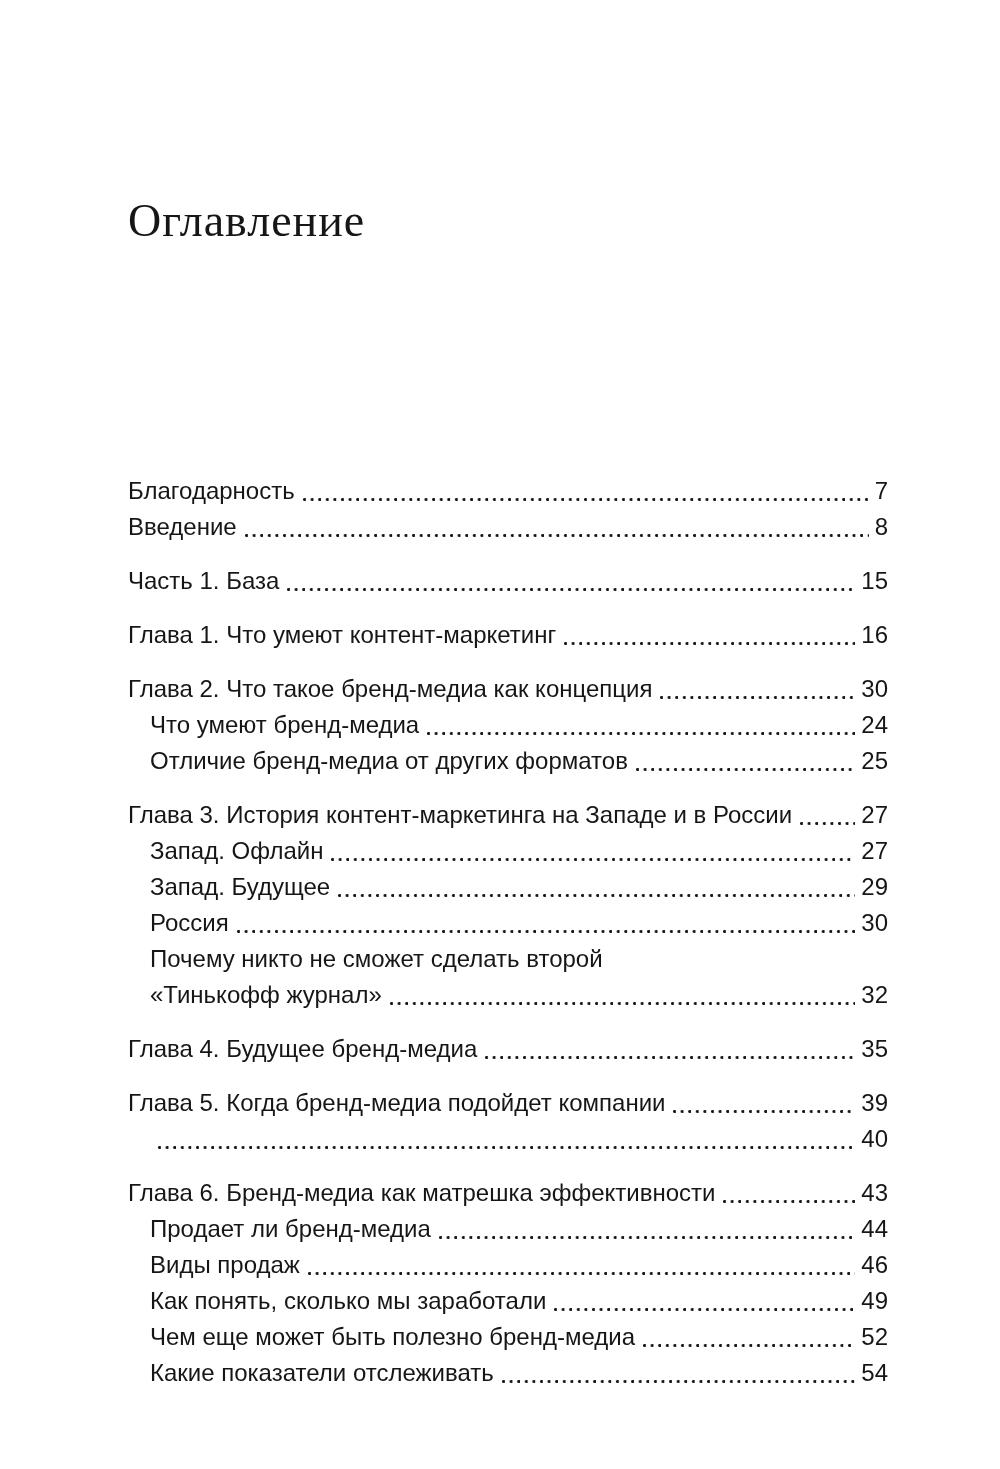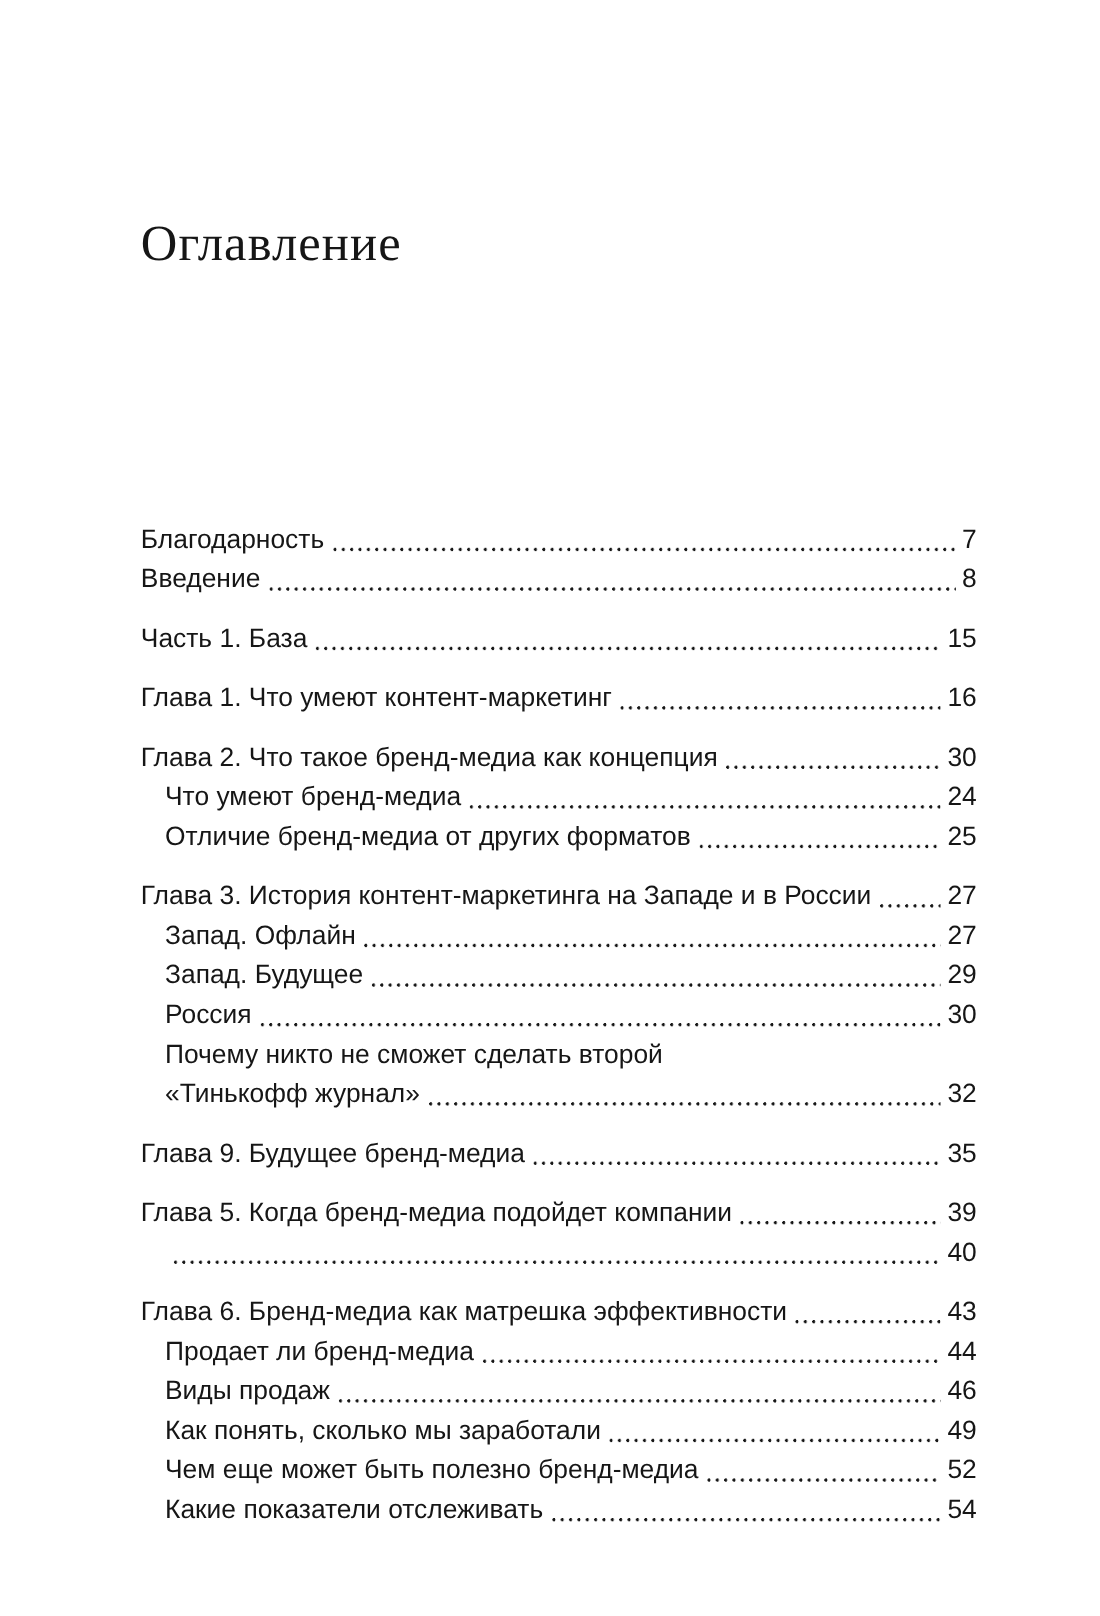--- a/index.html
+++ b/index.html
@@ -147,21 +147,21 @@
           <div class="toc-row">
             <span class="toc-text"><span class="toc-label">«Тинькофф журнал»</span></span>
             <span class="leader"></span>
             <span class="pagenum">32</span>
           </div>
         </div>
       </div>
       <div class="toc-group">
         <div class="toc-entry">
           <div class="toc-row">
-            <span class="toc-text"><span class="toc-prefix">Глава 9.</span>&nbsp;<span class="toc-label">Будущее бренд-медиа</span></span>
+            <span class="toc-text"><span class="toc-prefix">Глава 4.</span>&nbsp;<span class="toc-label">Будущее бренд-медиа</span></span>
             <span class="leader"></span>
             <span class="pagenum">35</span>
           </div>
         </div>
       </div>
       <div class="toc-group">
         <div class="toc-entry">
           <div class="toc-row">
             <span class="toc-text"><span class="toc-prefix">Глава 5.</span>&nbsp;<span class="toc-label">Когда бренд-медиа подойдет компании</span></span>
             <span class="leader"></span>

